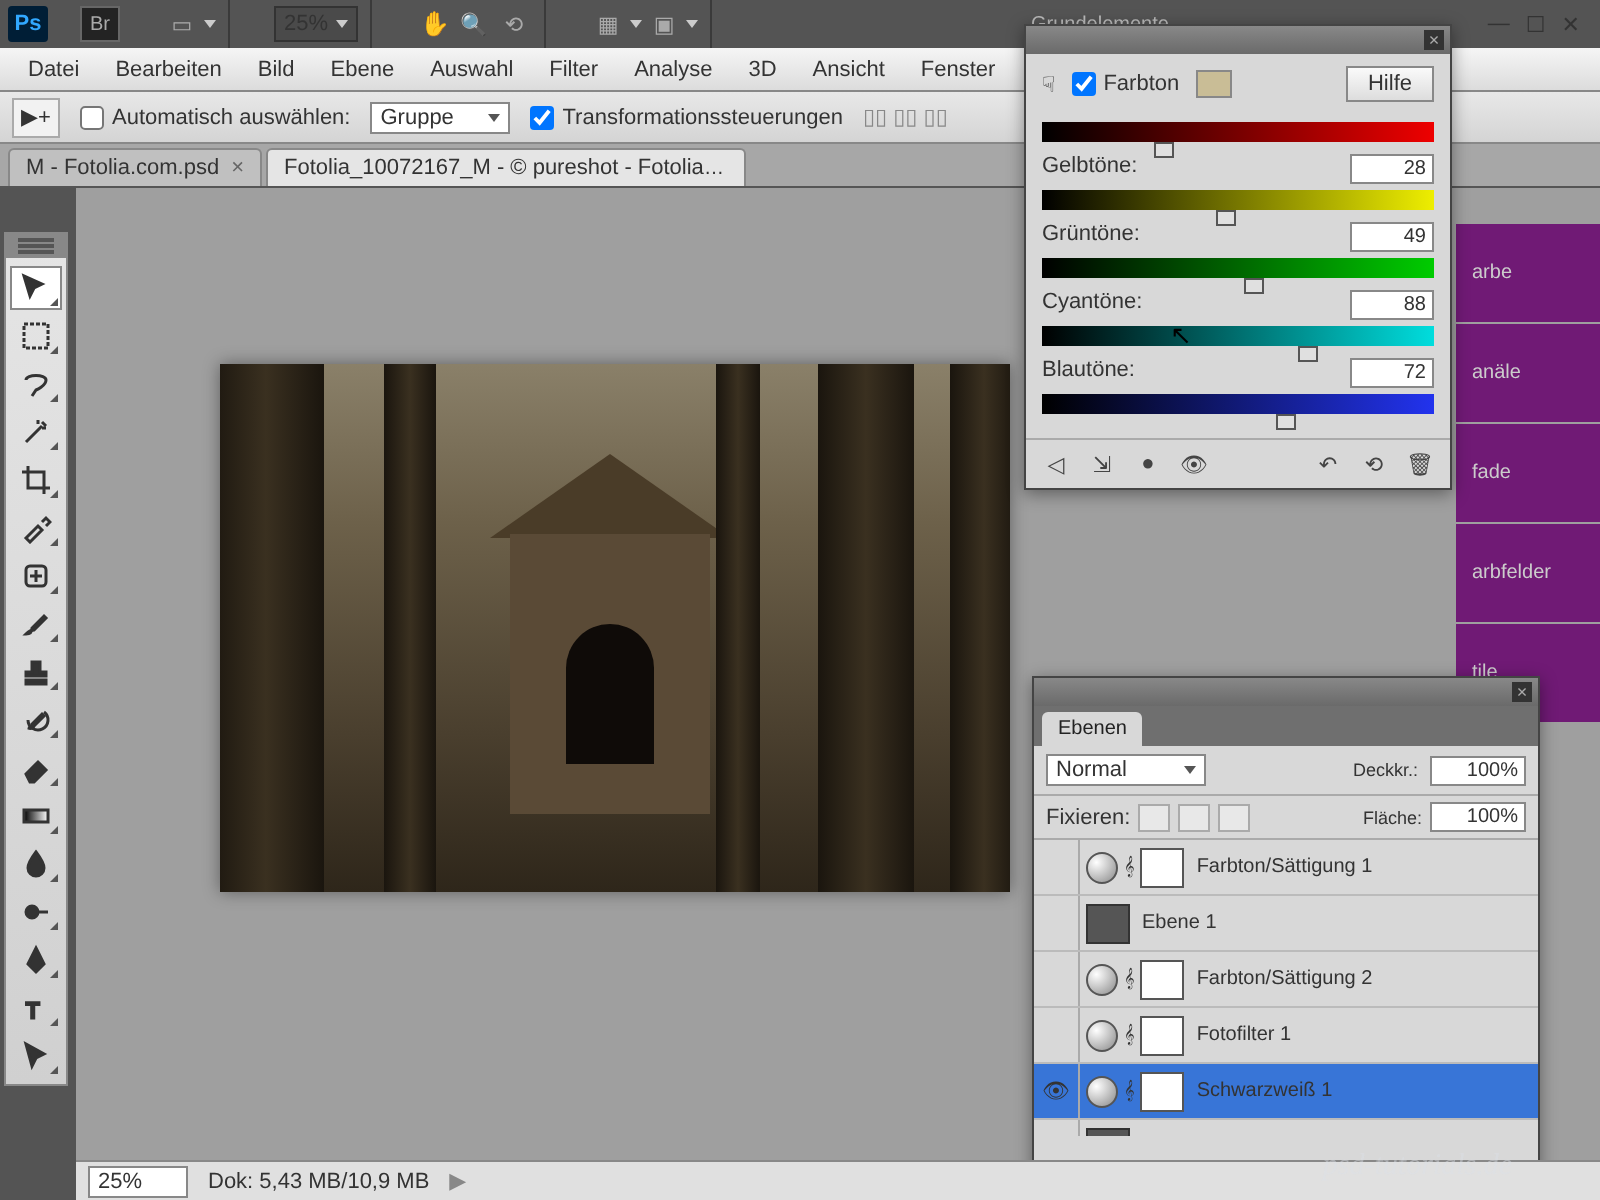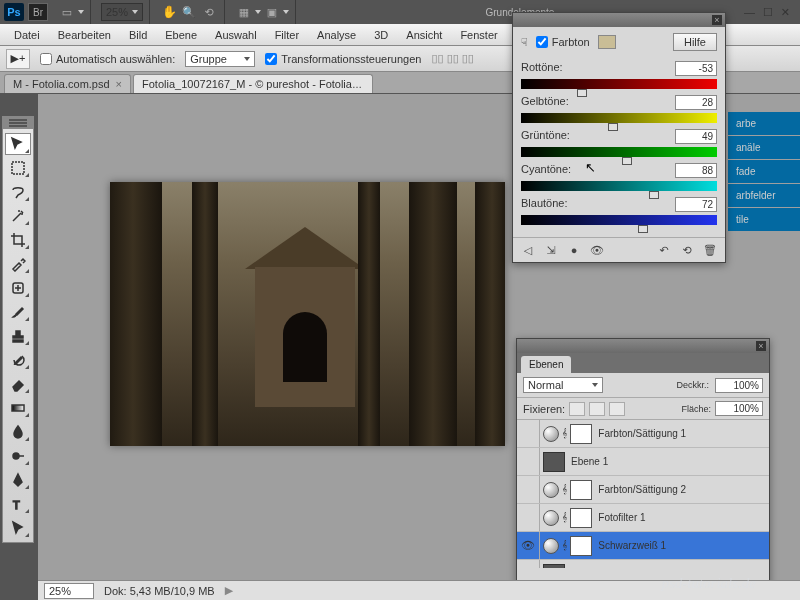--- a/index.html
+++ b/index.html
@@ -1,17 +1,17 @@
 <!DOCTYPE html>
 <html><head>
 <meta charset="utf-8">
 <style>
 *{margin:0;padding:0;box-sizing:border-box;font-family:Tahoma,Arial,sans-serif;font-size:11px;color:#333;user-select:none}
 body{background:#545454;width:800px;height:600px;overflow:hidden;position:relative}
-.topbar{background:#545454;height:24px;display:flex;align-items:center;padding:0 4px;gap:4px}
+.topbar{background:#545454;height:24px;display:flex;align-items:center;padding:0 4px;gap:16px}
 .ps-icon{width:20px;height:18px;background:#001e36;color:#31a8ff;display:flex;align-items:center;justify-content:center;font-weight:bold;border-radius:2px}
 .br-icon{width:20px;height:18px;background:#232323;color:#aaa;display:flex;align-items:center;justify-content:center;font-size:10px;border:1px solid #666}
 .top-group{display:flex;align-items:center;gap:2px;padding:0 6px;border-right:1px solid #3a3a3a;height:100%}
 .top-btn{width:18px;height:18px;display:flex;align-items:center;justify-content:center;color:#aaa;cursor:pointer}
 .zoom-dd{background:#4a4a4a;color:#ccc;padding:2px 4px;border:1px solid #333;display:flex;align-items:center;gap:4px}
 .win-ctrl{margin-left:auto;display:flex;gap:8px;color:#888;padding-right:6px}
 .menubar{background:linear-gradient(#f5f5f5,#dcdcdc);height:22px;display:flex;align-items:center;padding:0 6px;gap:2px;border-bottom:1px solid #888}
 .menu{padding:3px 8px;cursor:pointer}
 .optbar{background:linear-gradient(#e8e8e8,#d4d4d4);height:26px;display:flex;align-items:center;padding:0 6px;gap:10px;border-bottom:1px solid #888}
 .tool-ind{width:24px;height:20px;border:1px solid #aaa;background:#f2f2f2;display:flex;align-items:center;justify-content:center}
@@ -68,21 +68,21 @@
 .lay-lock .lbtn{width:16px;height:14px;border:1px solid #aaa;background:#e8e8e8}
 .layer-list{overflow-y:auto;height:148px}
 .layer{display:flex;align-items:center;height:28px;border-bottom:1px solid #bbb;padding:0 3px;gap:3px}
 .layer.sel{background:#3875d7;color:#fff}
 .layer .vis{width:16px;height:16px;display:flex;align-items:center;justify-content:center}
 .layer .adj-ic{width:16px;height:16px;border-radius:50%;background:radial-gradient(circle at 30% 30%,#fff,#888);border:1px solid #555}
 .layer .mask{width:22px;height:20px;background:#fff;border:1px solid #555}
 .layer .thumb{width:22px;height:20px;background:#555;border:1px solid #333}
 .layer .nm{flex:1;padding-left:3px;font-size:10px}
 .side-tabs{position:absolute;top:112px;right:0;width:72px;display:flex;flex-direction:column;gap:1px}
-.stab{background:#0369a1;color:#ccc;padding:6px 8px;font-size:10px;cursor:pointer}
+.stab{background:#701a75;color:#ccc;padding:19px 8px;font-size:10px;cursor:pointer}
 .hand-ic{width:14px;height:14px;display:inline-block}
 .hand-ic::before{content:"✋";font-size:12px}
 .tri-dn{display:inline-block;width:0;height:0;border-left:3px solid transparent;border-right:3px solid transparent;border-top:4px solid #555}
 .tri-dk{border-top-color:#ccc}
 .pct{position:absolute;right:34px;width:48px;background:#fff;border:1px solid #888;text-align:right;padding:1px 3px;font-size:10px}
 .cursor{position:absolute;top:160px;left:585px;font-size:13px;color:#000;z-index:99;pointer-events:none}
 .watermark{position:absolute;bottom:8px;right:44px;color:rgba(220,225,230,.45);font-size:15px;font-style:italic;z-index:50;font-family:Georgia,serif}
 </style>
 </head>
 <body>
@@ -310,24 +310,20 @@
       <span>☟</span>
       <div class="chk">
         <input type="checkbox" checked="" style="">
           <span>Farbton</span>
       </div>
       <div class="swatch"></div>
       <button class="auto-btn">Hilfe</button>
     </div>
     <div id="sliders">
         <div class="slider-row">
-          <div class="sl-hdr">
-            <span>Rottöne:</span>
-            <input class="sl-val" value="-53" style="">
-          </div>
           <div class="sl-track" style="background:linear-gradient(90deg,#000,#e00)">
             <div class="sl-handle" style="left:31%"></div>
           </div>
         </div>
         <div class="slider-row">
           <div class="sl-hdr">
             <span>Gelbtöne:</span>
             <input class="sl-val" value="28" style="">
           </div>
           <div class="sl-track" style="background:linear-gradient(90deg,#000,#ee0)">

